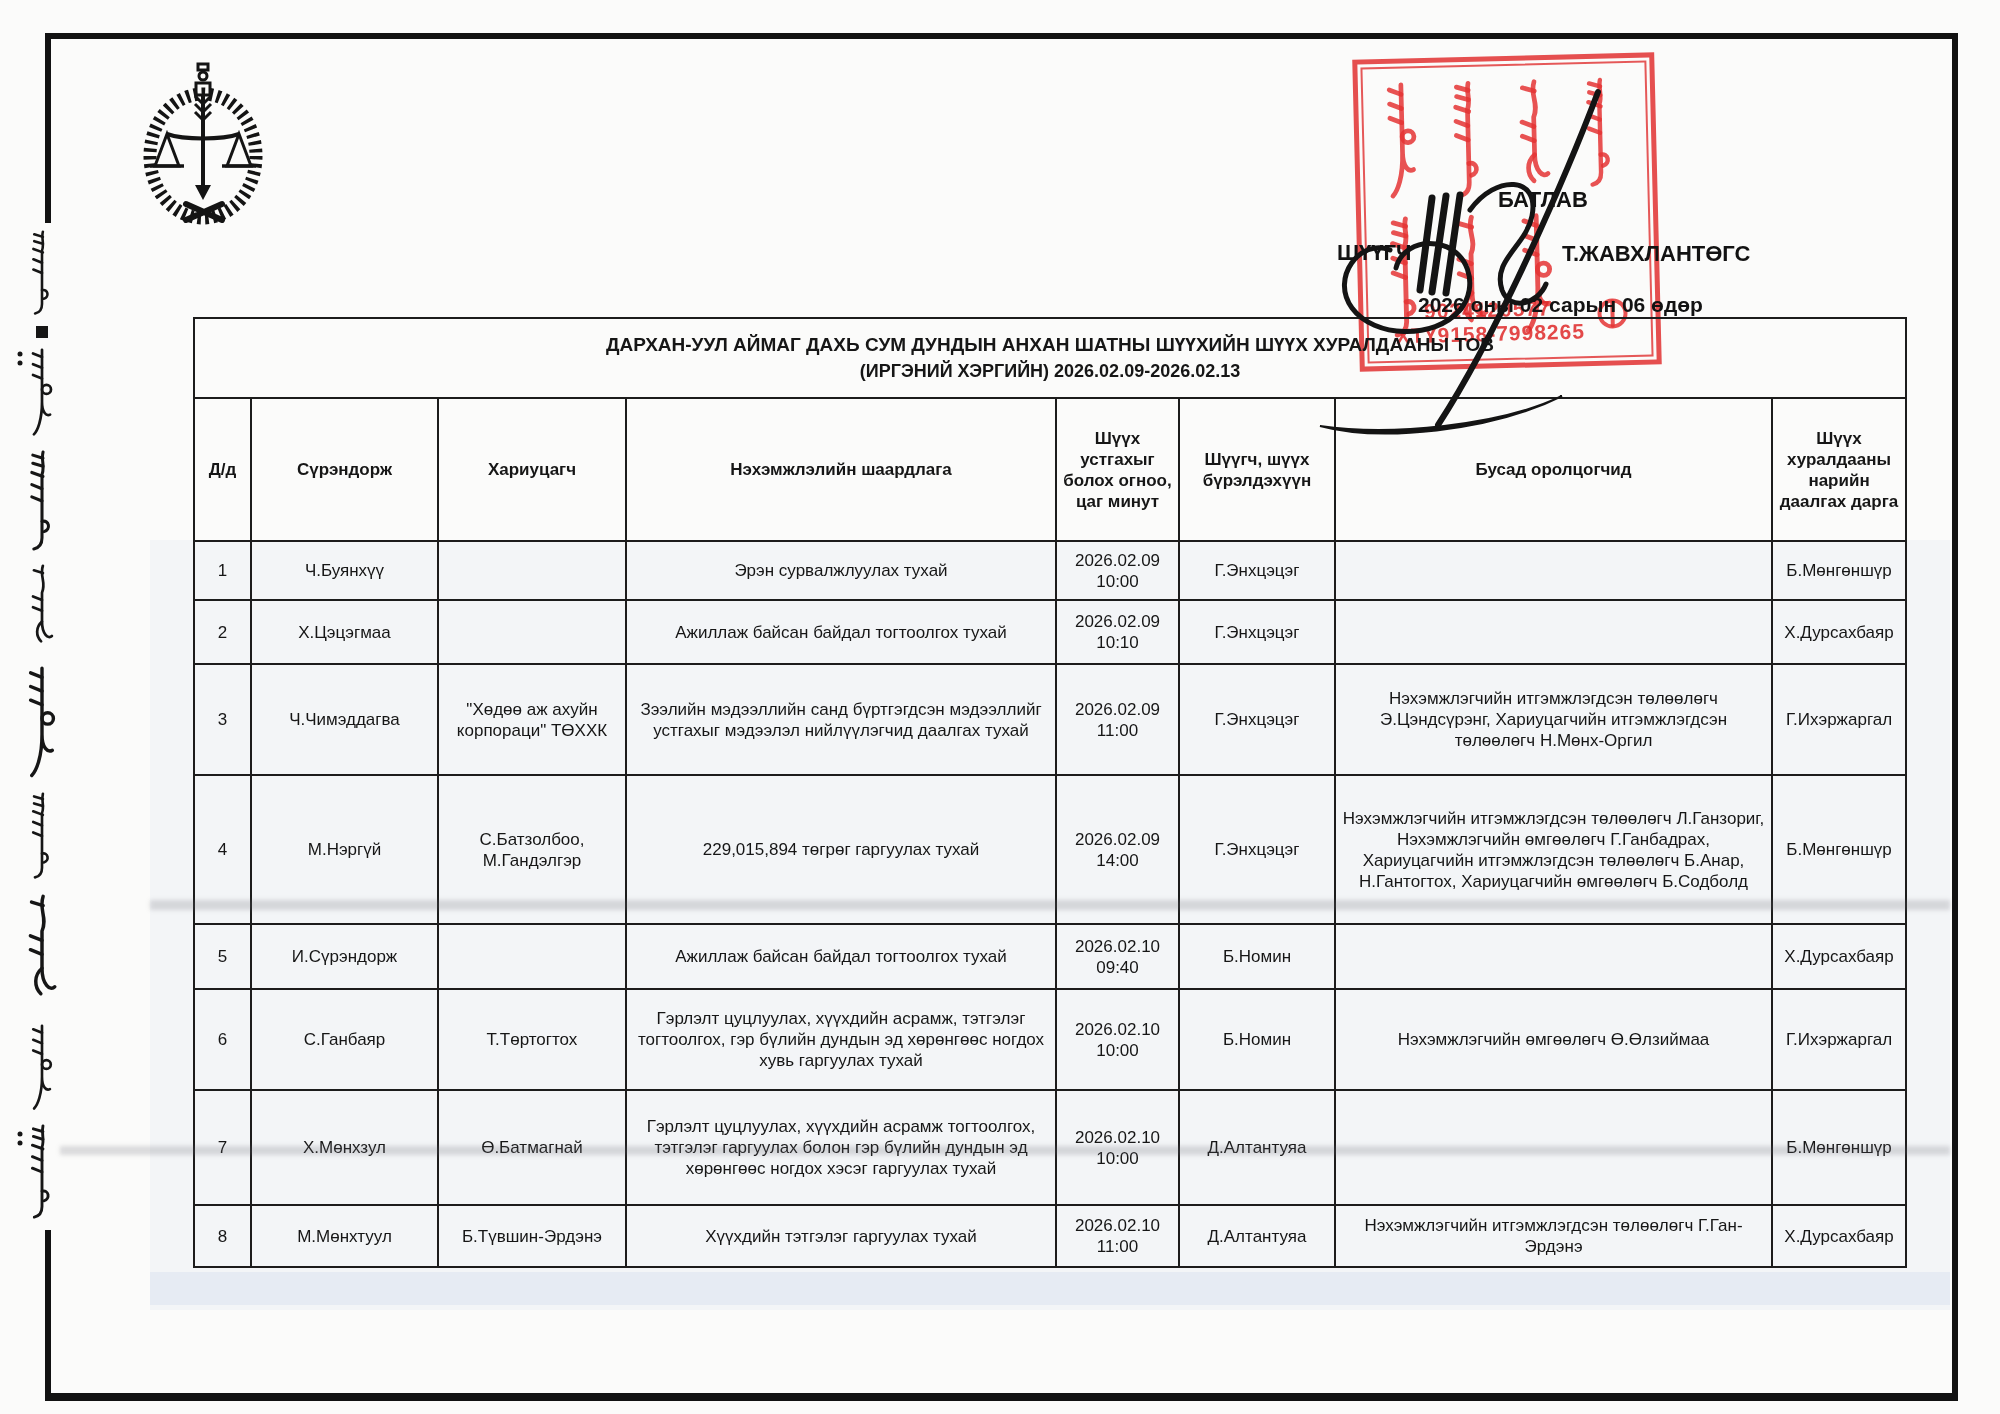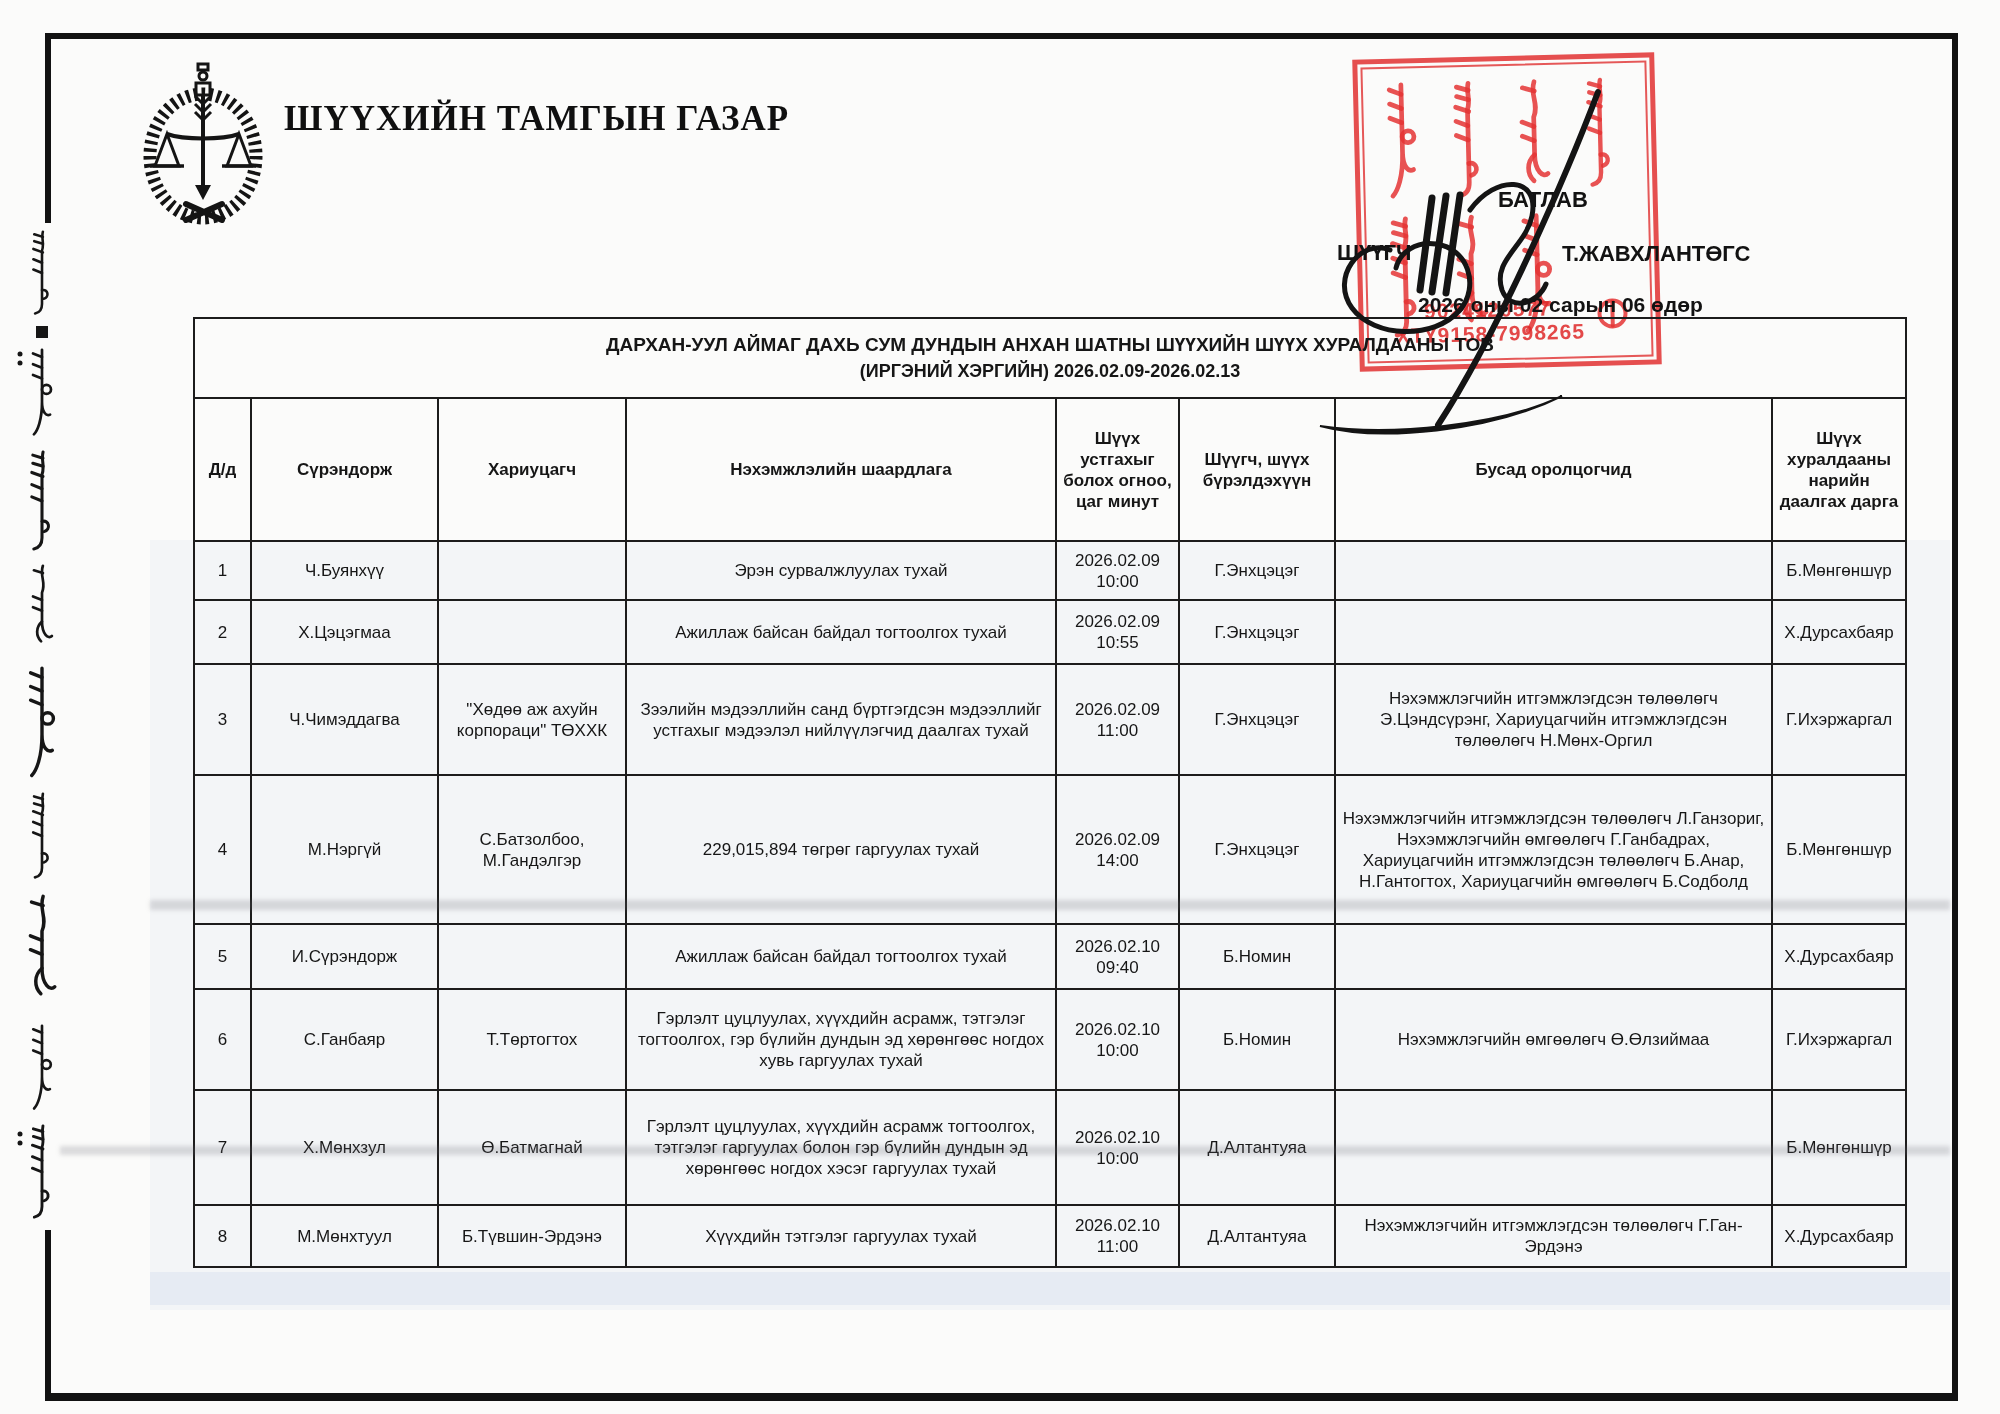--- a/index.html
+++ b/index.html
@@ -126,21 +126,20 @@
     <path d="M67 62 L67 132" stroke-width="4"></path>
     <path d="M67 142 l-8,-15 h16 z" fill="#141414" stroke="none"></path>
     <path d="M31 76 L19 108 L43 108 Z" stroke-width="3"></path>
     <path d="M14 108 L48 108" stroke-width="3.5"></path>
     <path d="M103 76 L91 108 L115 108 Z" stroke-width="3"></path>
     <path d="M86 108 L120 108" stroke-width="3.5"></path>
   </g>
 </svg>
 
 <div class="org">
-  <div>ШҮҮХИЙН ТАМГЫН ГАЗАР</div>
 </div>
 
 <div class="stamp">
   <div class="outer"></div>
   <div class="inner"></div>
   <svg style="position:absolute;left:10px;top:10px;" width="282" height="292" viewBox="0 0 282 292">
     <g stroke="rgba(228,52,52,.85)" stroke-width="4" stroke-linecap="round" fill="none">
       <use href="#mg-b" x="18" y="14" width="40" height="118"></use>
       <use href="#mg-a" x="18" y="148" width="40" height="122"></use>
       <use href="#mg-a" x="84" y="14" width="40" height="118"></use>
@@ -217,21 +216,21 @@
     <td></td>
     <td>Б.Мөнгөншүр</td>
   </tr>
   <tr style="height:64px">
     <td>2</td>
     <td>Х.Цэцэгмаа</td>
     <td></td>
     <td>Ажиллаж байсан байдал тогтоолгох тухай</td>
     <td>
       <span class="dt">2026.02.09</span>
-      <span class="dt">10:55</span>
+      <span class="dt">10:10</span>
     </td>
     <td>Г.Энхцэцэг</td>
     <td></td>
     <td>Х.Дурсахбаяр</td>
   </tr>
   <tr style="height:111px">
     <td>3</td>
     <td>Ч.Чимэддагва</td>
     <td>"Хөдөө аж ахуйн корпораци" ТӨХХК</td>
     <td>Зээлийн мэдээллийн санд бүртгэгдсэн мэдээллийг устгахыг мэдээлэл нийлүүлэгчид даалгах тухай</td>

